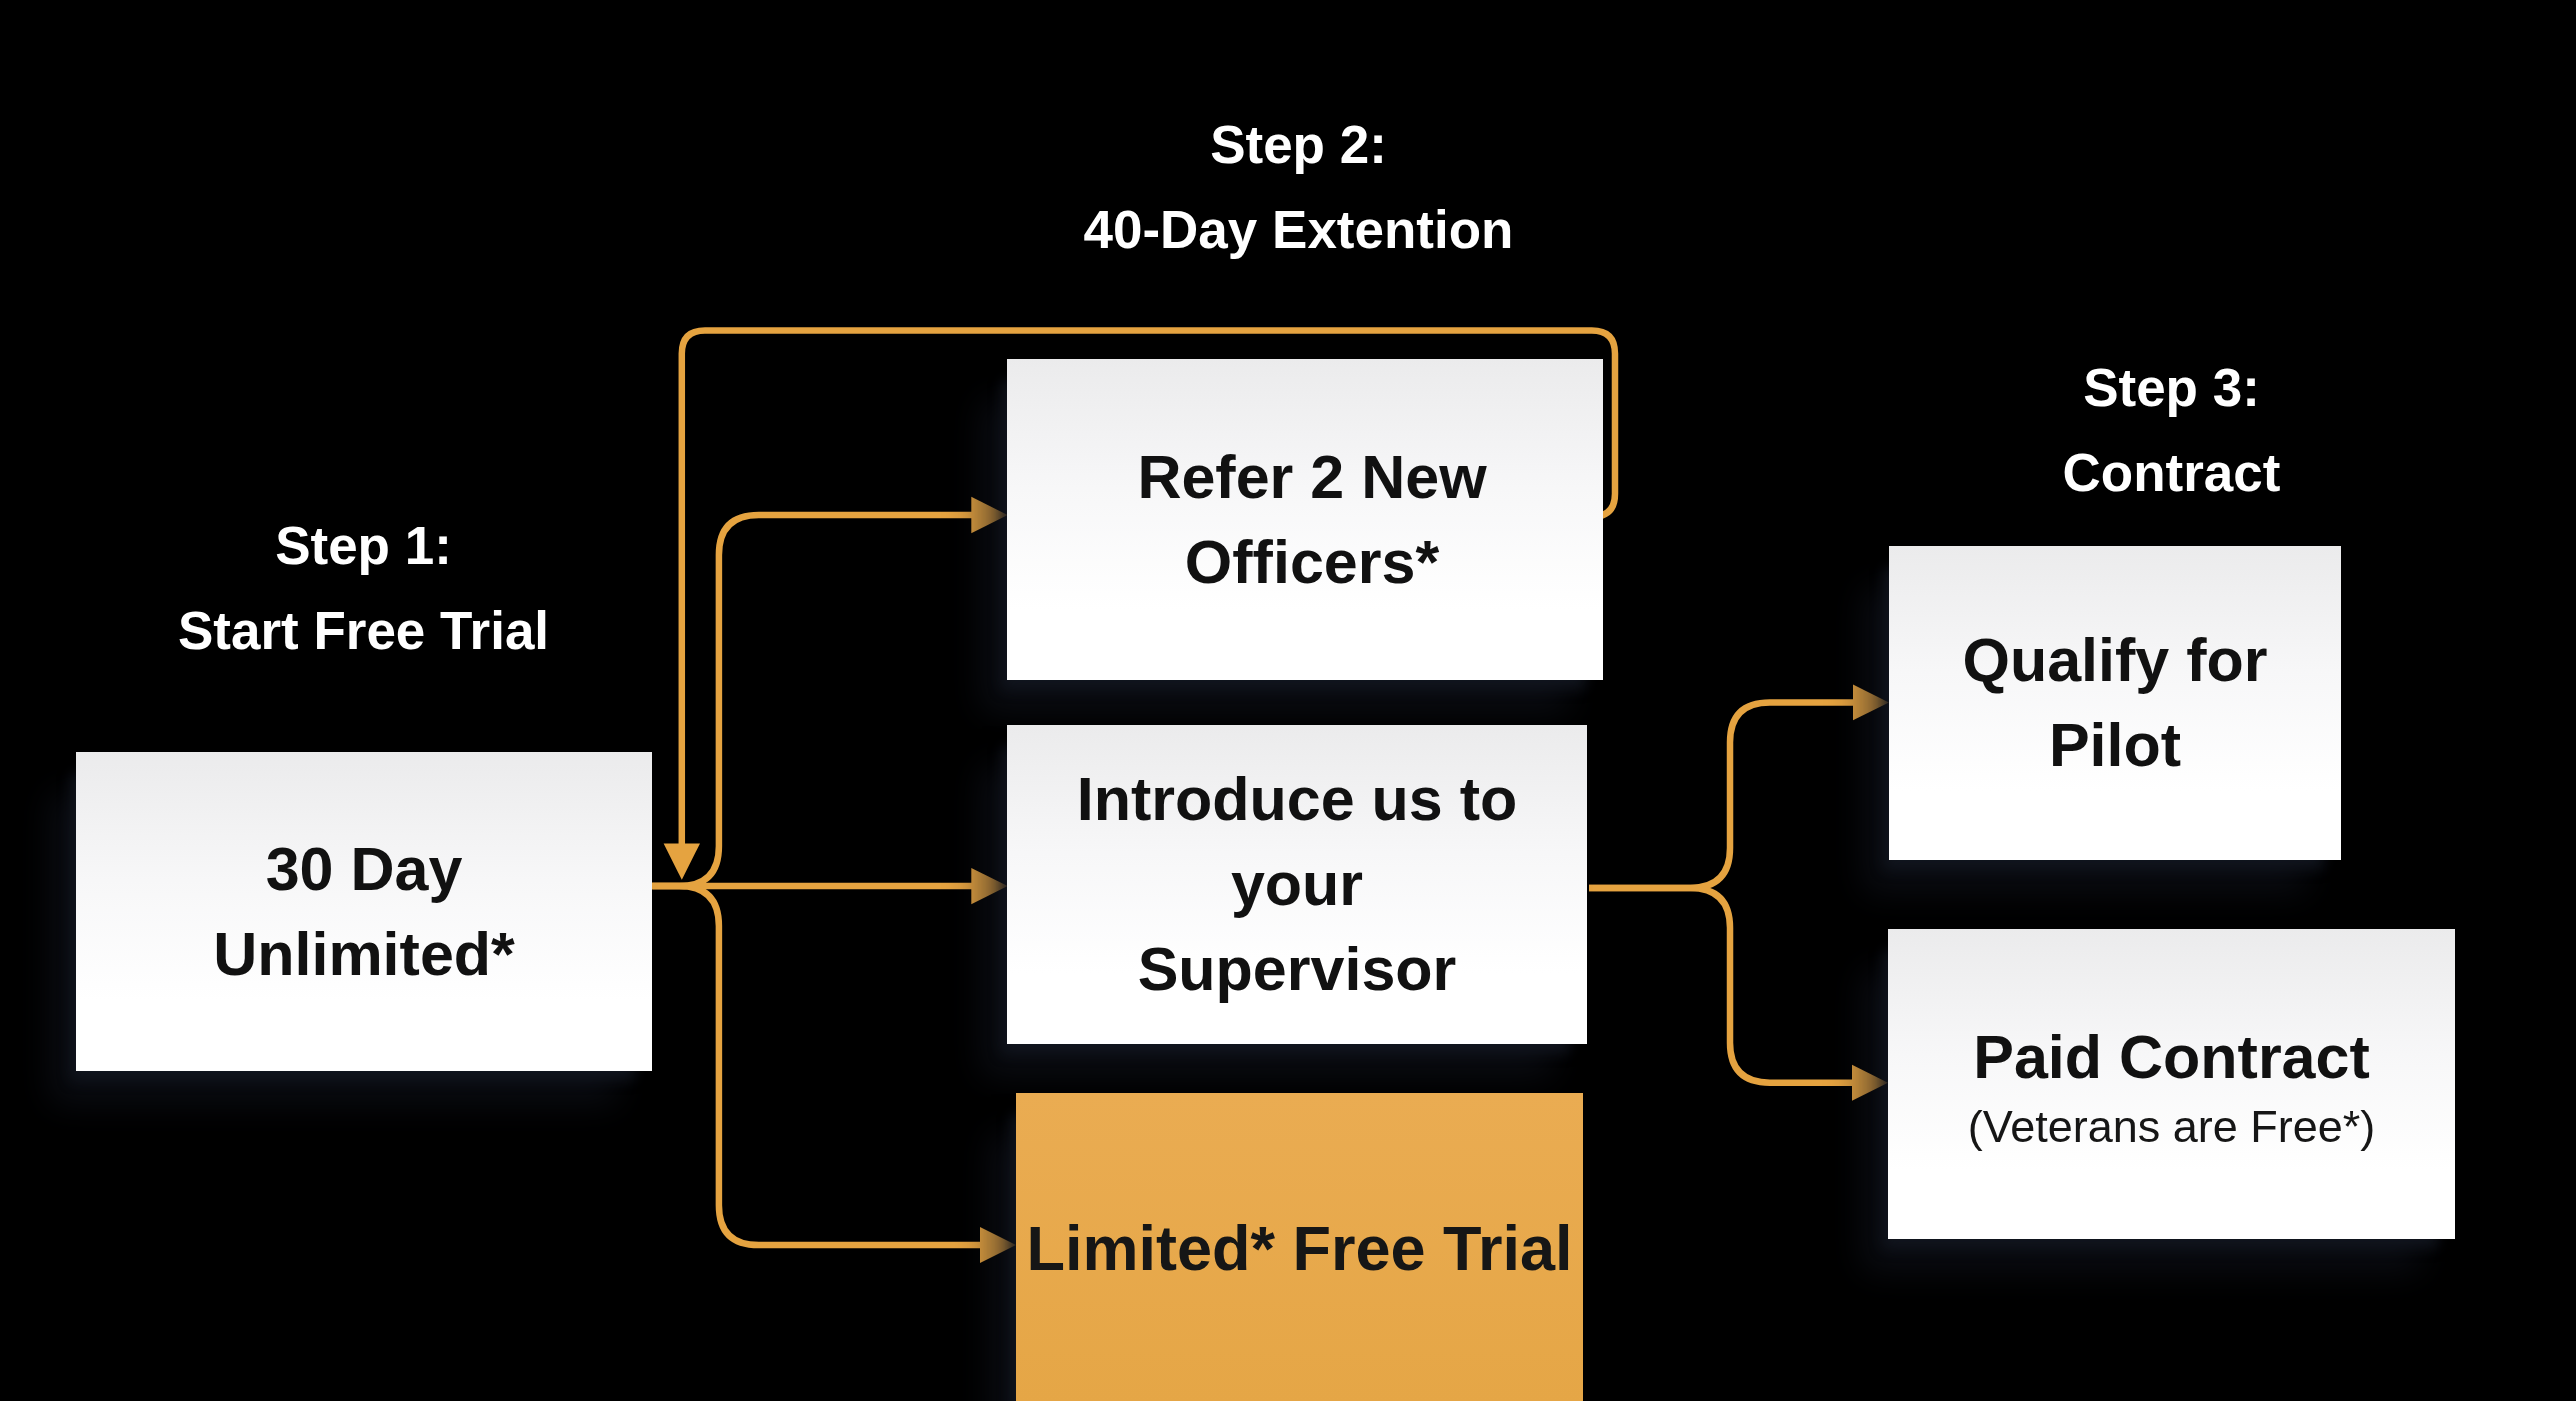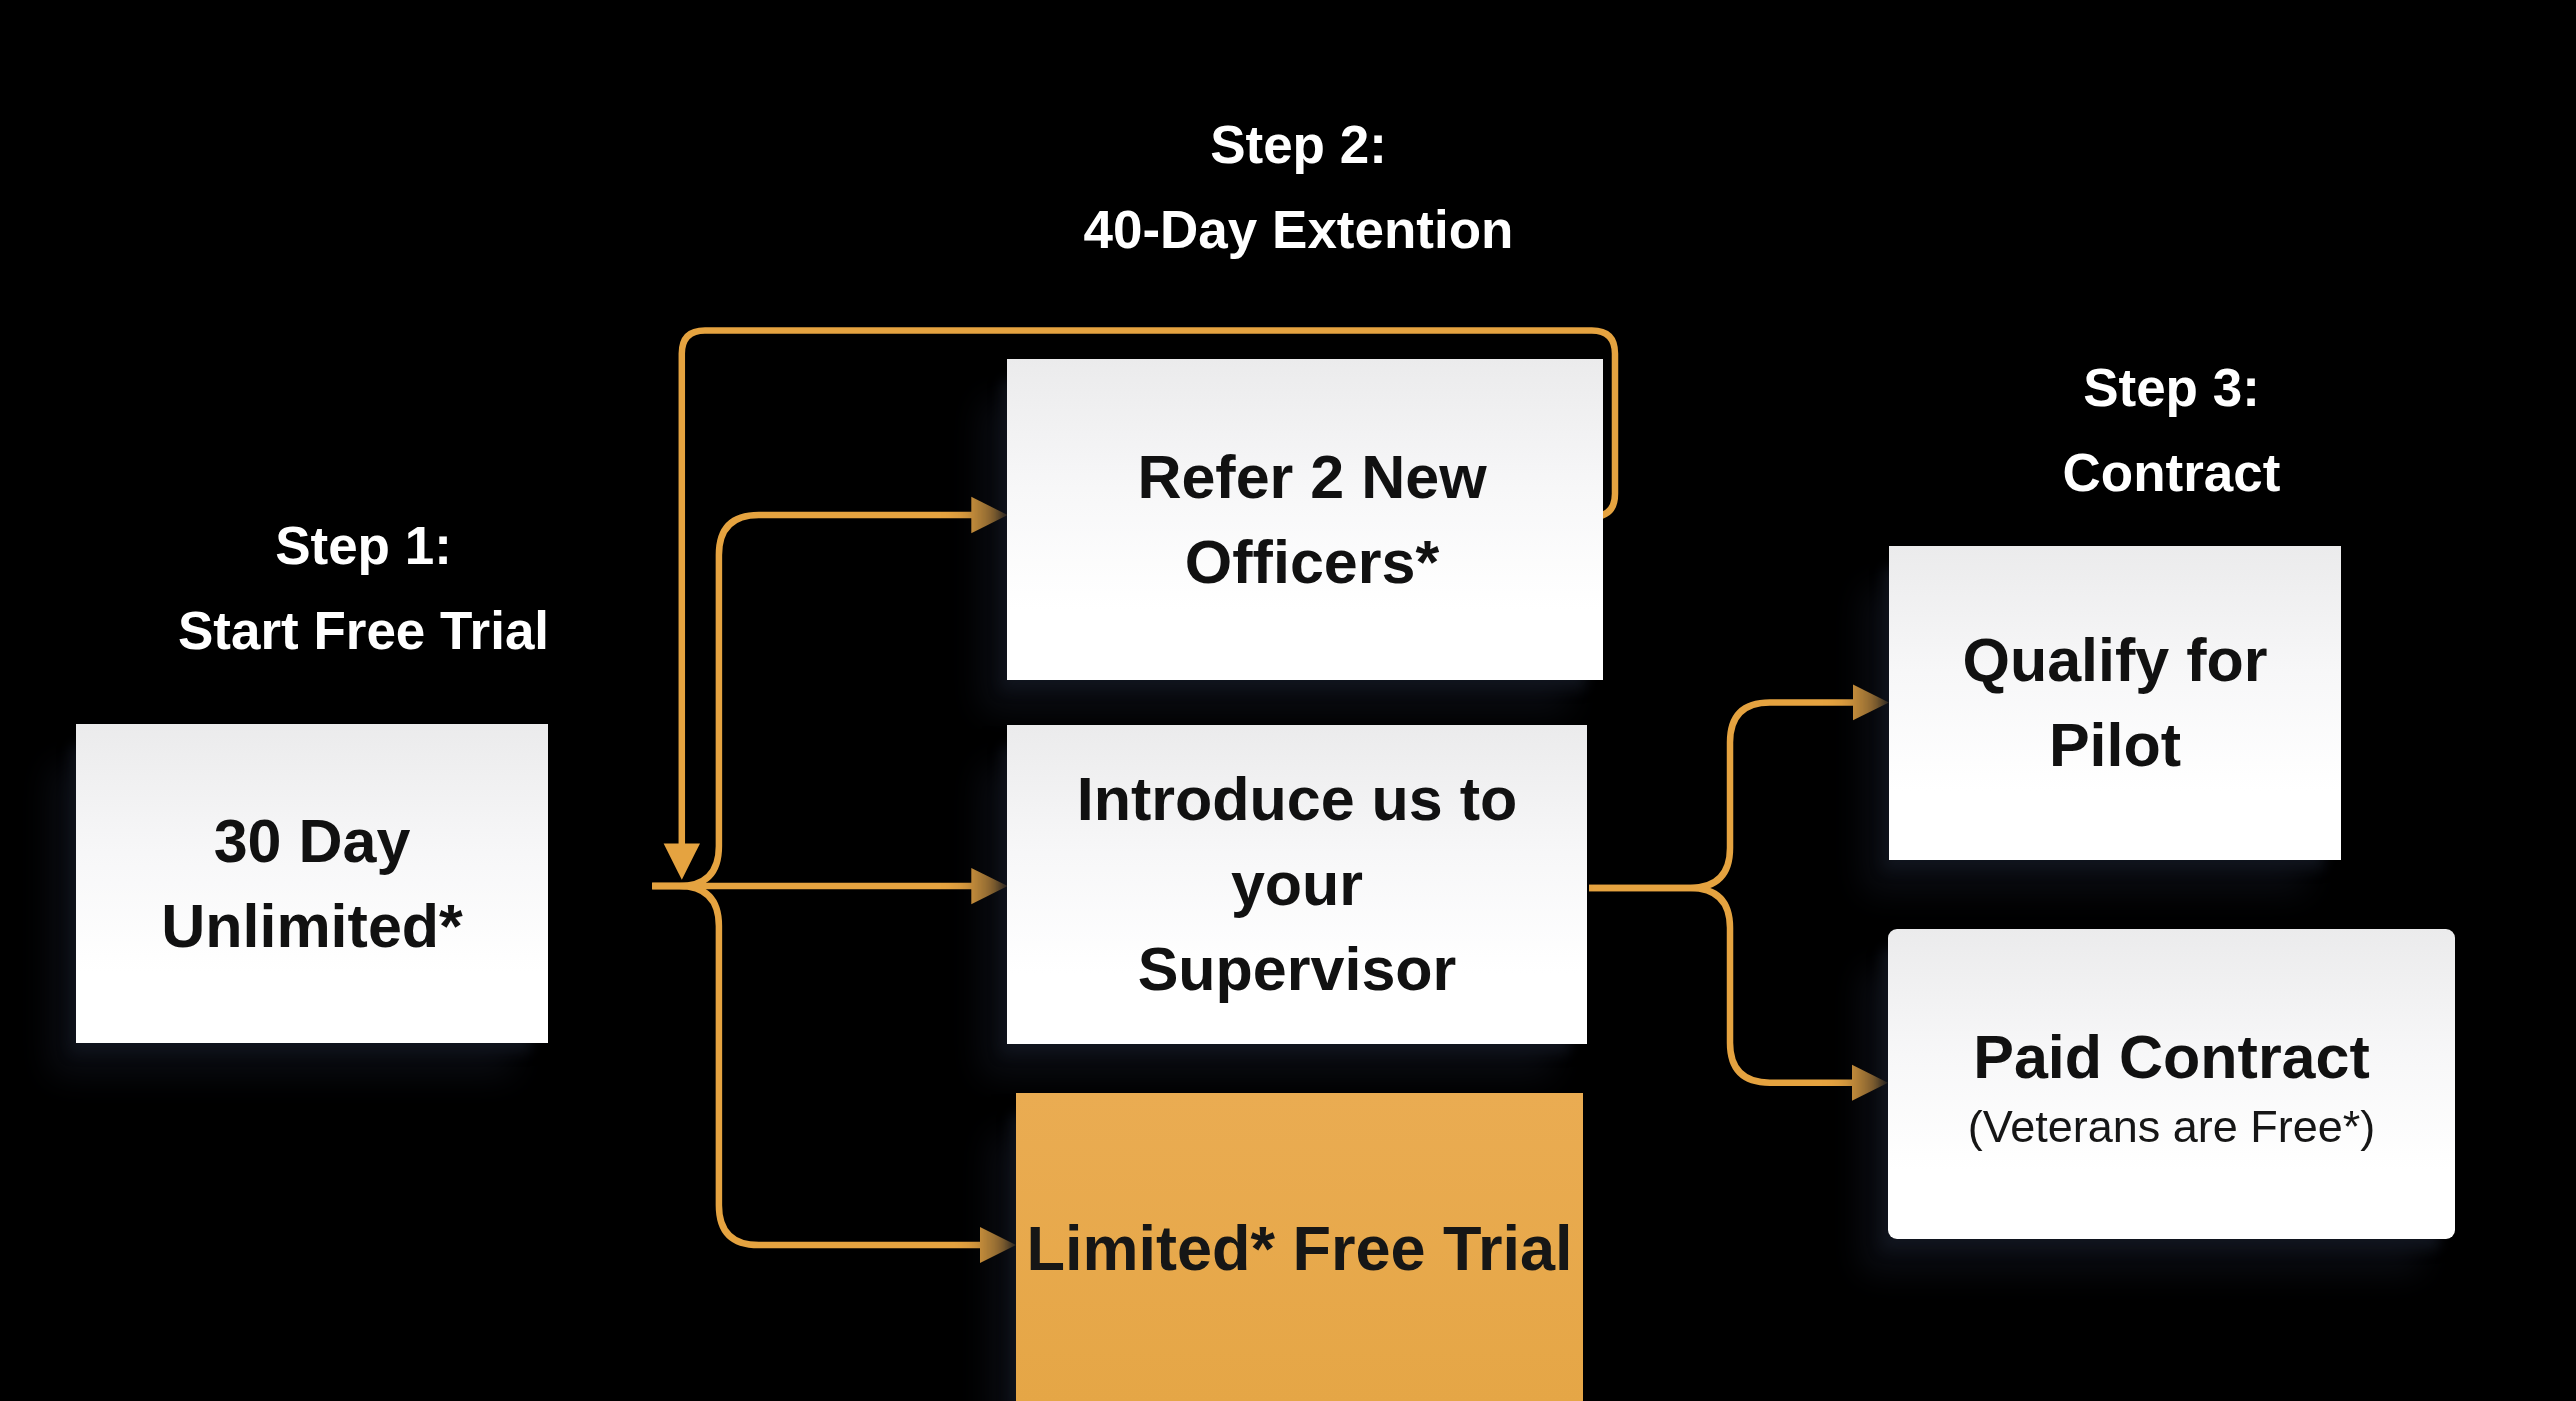--- a/index.html
+++ b/index.html
@@ -58,21 +58,21 @@
   <div class="heading" style="left:974px;top:102px;width:649px;">
     <div>Step 2:</div>
     <div>40-Day Extention</div>
   </div>
 
   <div class="heading" style="left:1847px;top:345px;width:649px;">
     <div>Step 3:</div>
     <div>Contract</div>
   </div>
 
-  <div class="node" style="left:76px;top:724px;width:472px;height:319px;">
+  <div class="node" style="left:76px;top:752px;width:576px;height:319px;">
     <div>30 Day</div>
     <div>Unlimited*</div>
   </div>
 
   <div class="node" style="left:1007px;top:359px;width:582px;height:321px;padding-left:14px;">
     <div>Refer 2 New</div>
     <div>Officers*</div>
   </div>
 
   <div class="node" style="left:1007px;top:725px;width:580px;height:319px;">
@@ -81,19 +81,19 @@
   </div>
 
   <div class="node highlight" style="left:1016px;top:1093px;width:567px;height:310px;">
     <div>Limited* Free Trial</div>
   </div>
 
   <div class="node" style="left:1889px;top:546px;width:452px;height:314px;">
     <div>Qualify for Pilot</div>
   </div>
 
-  <div class="node" style="left:1888px;top:929px;width:567px;height:310px;border-radius:9px;">
+  <div class="node" style="left:1888px;top:929px;width:567px;height:310px;">
     <div>Paid Contract</div>
     <div class="note">(Veterans are Free*)</div>
   </div>
 
 </div>
 
 
 </body></html>

